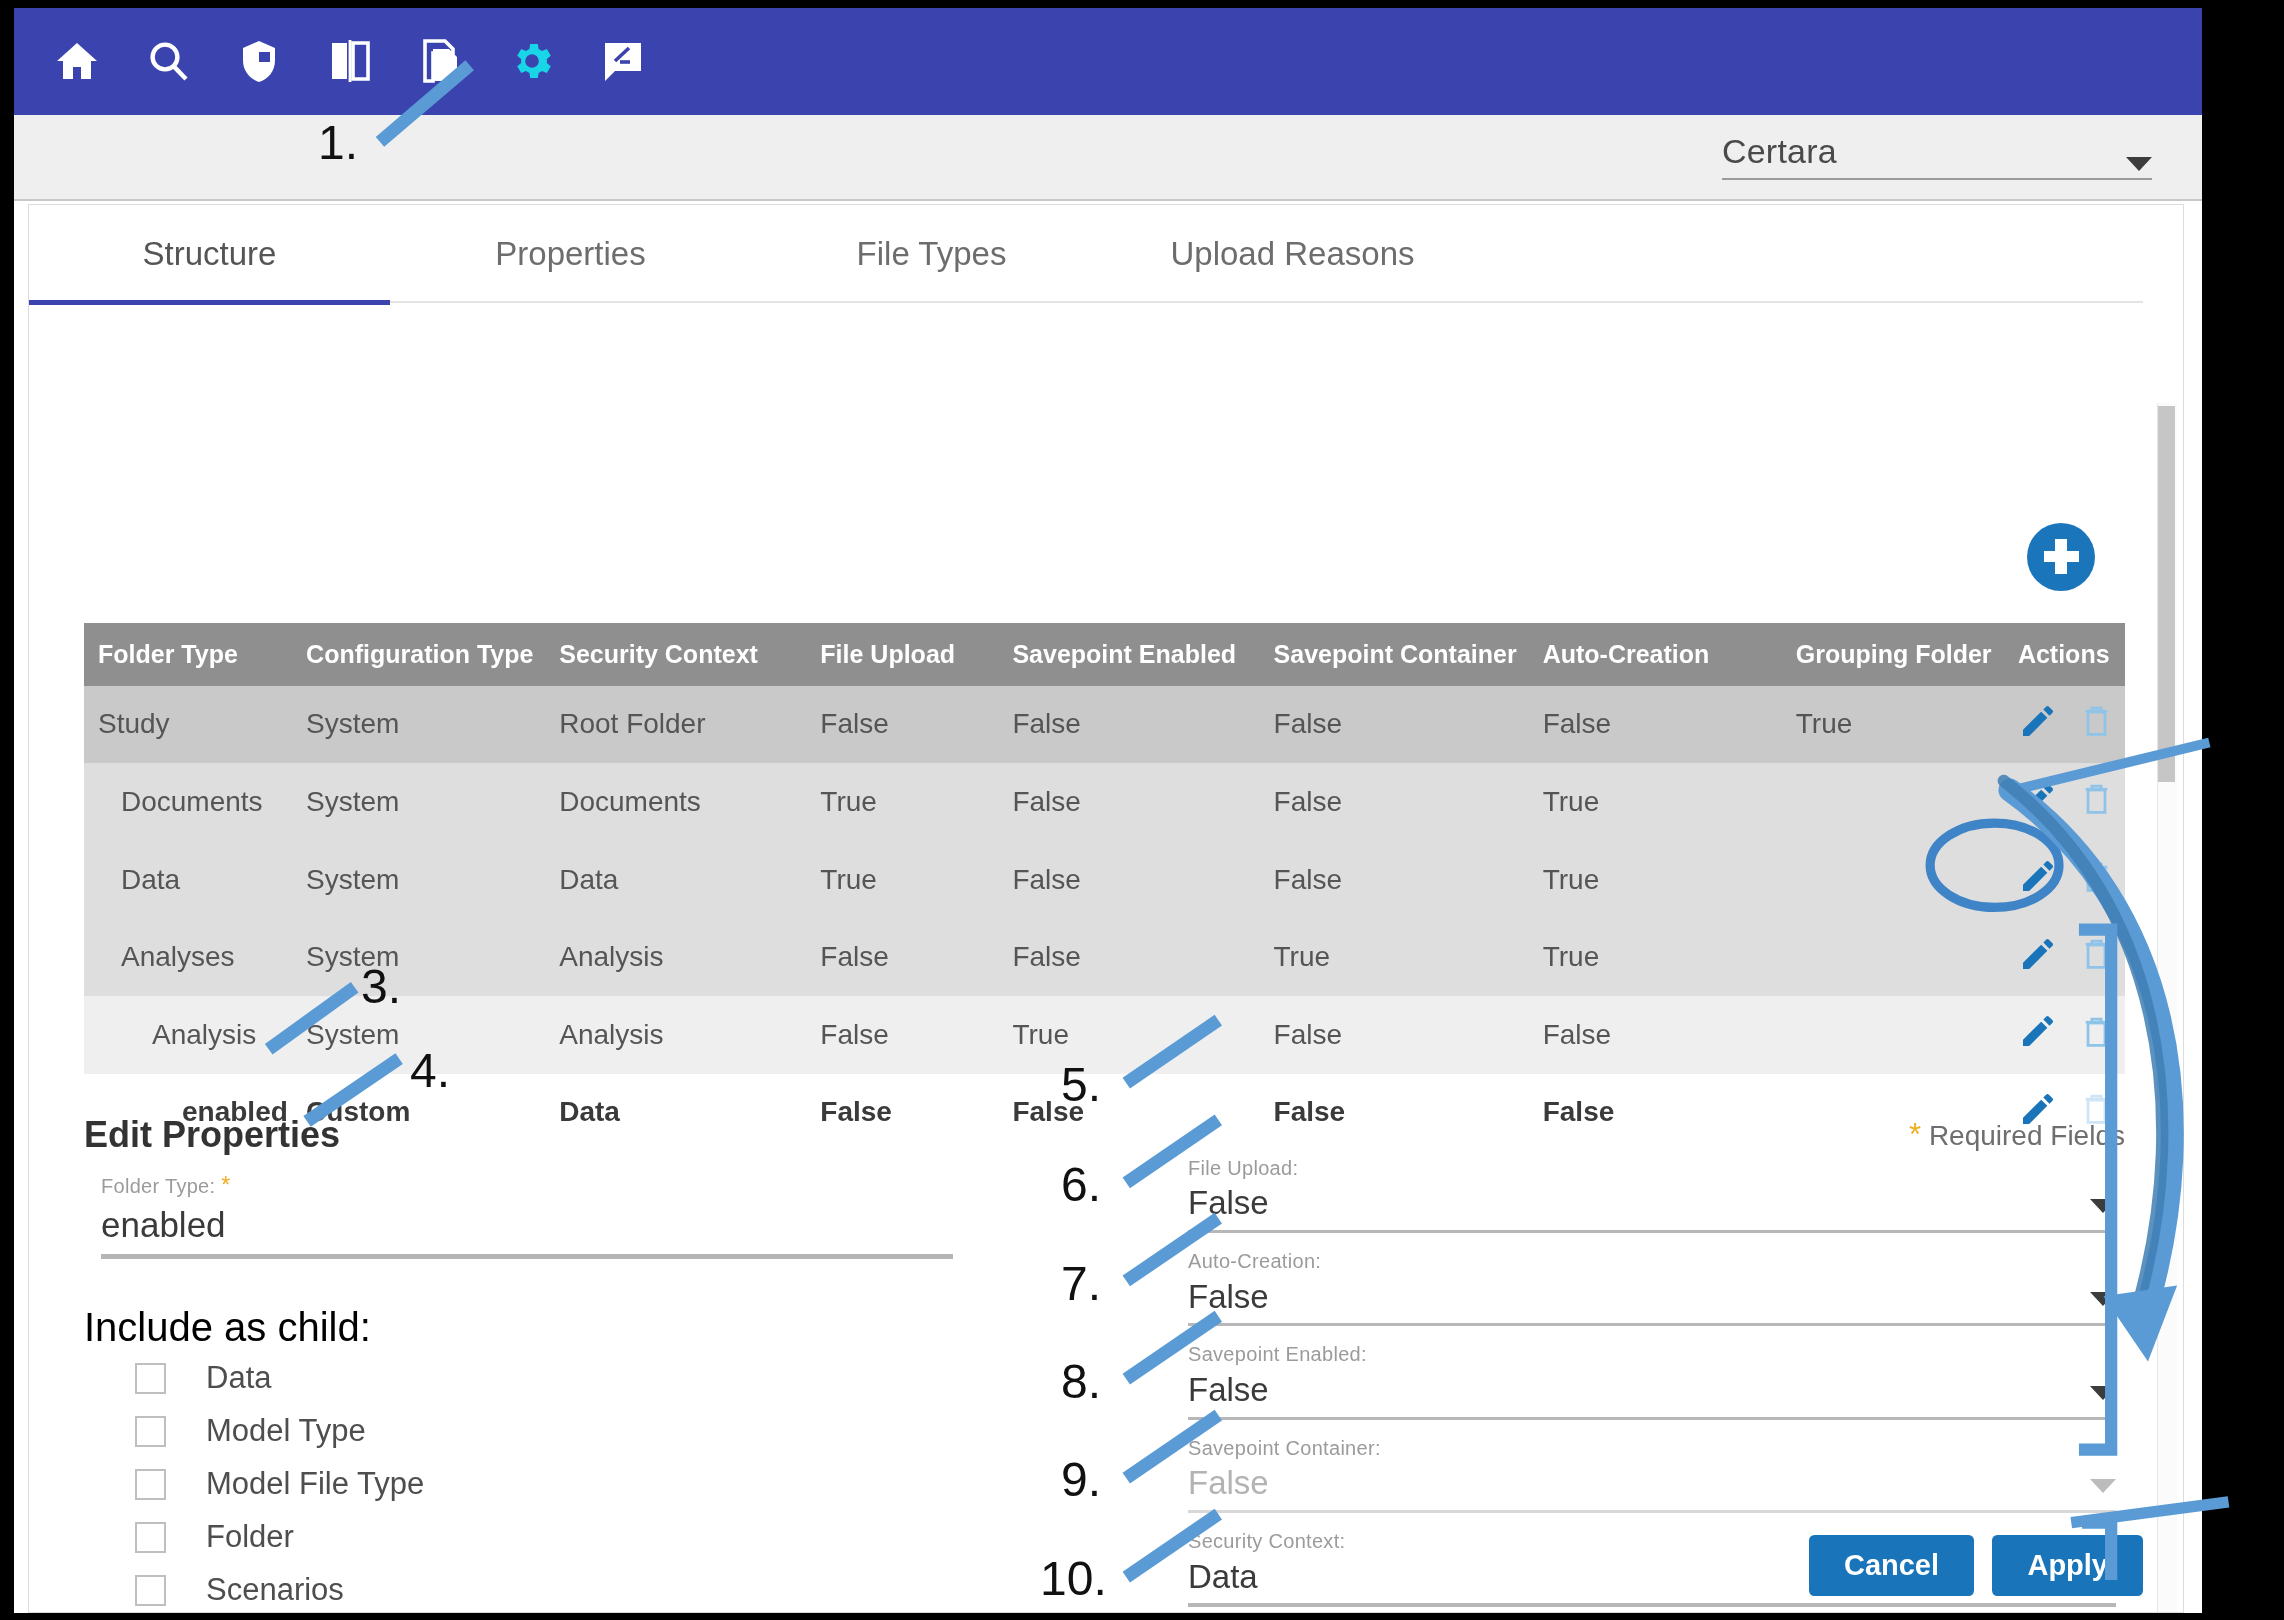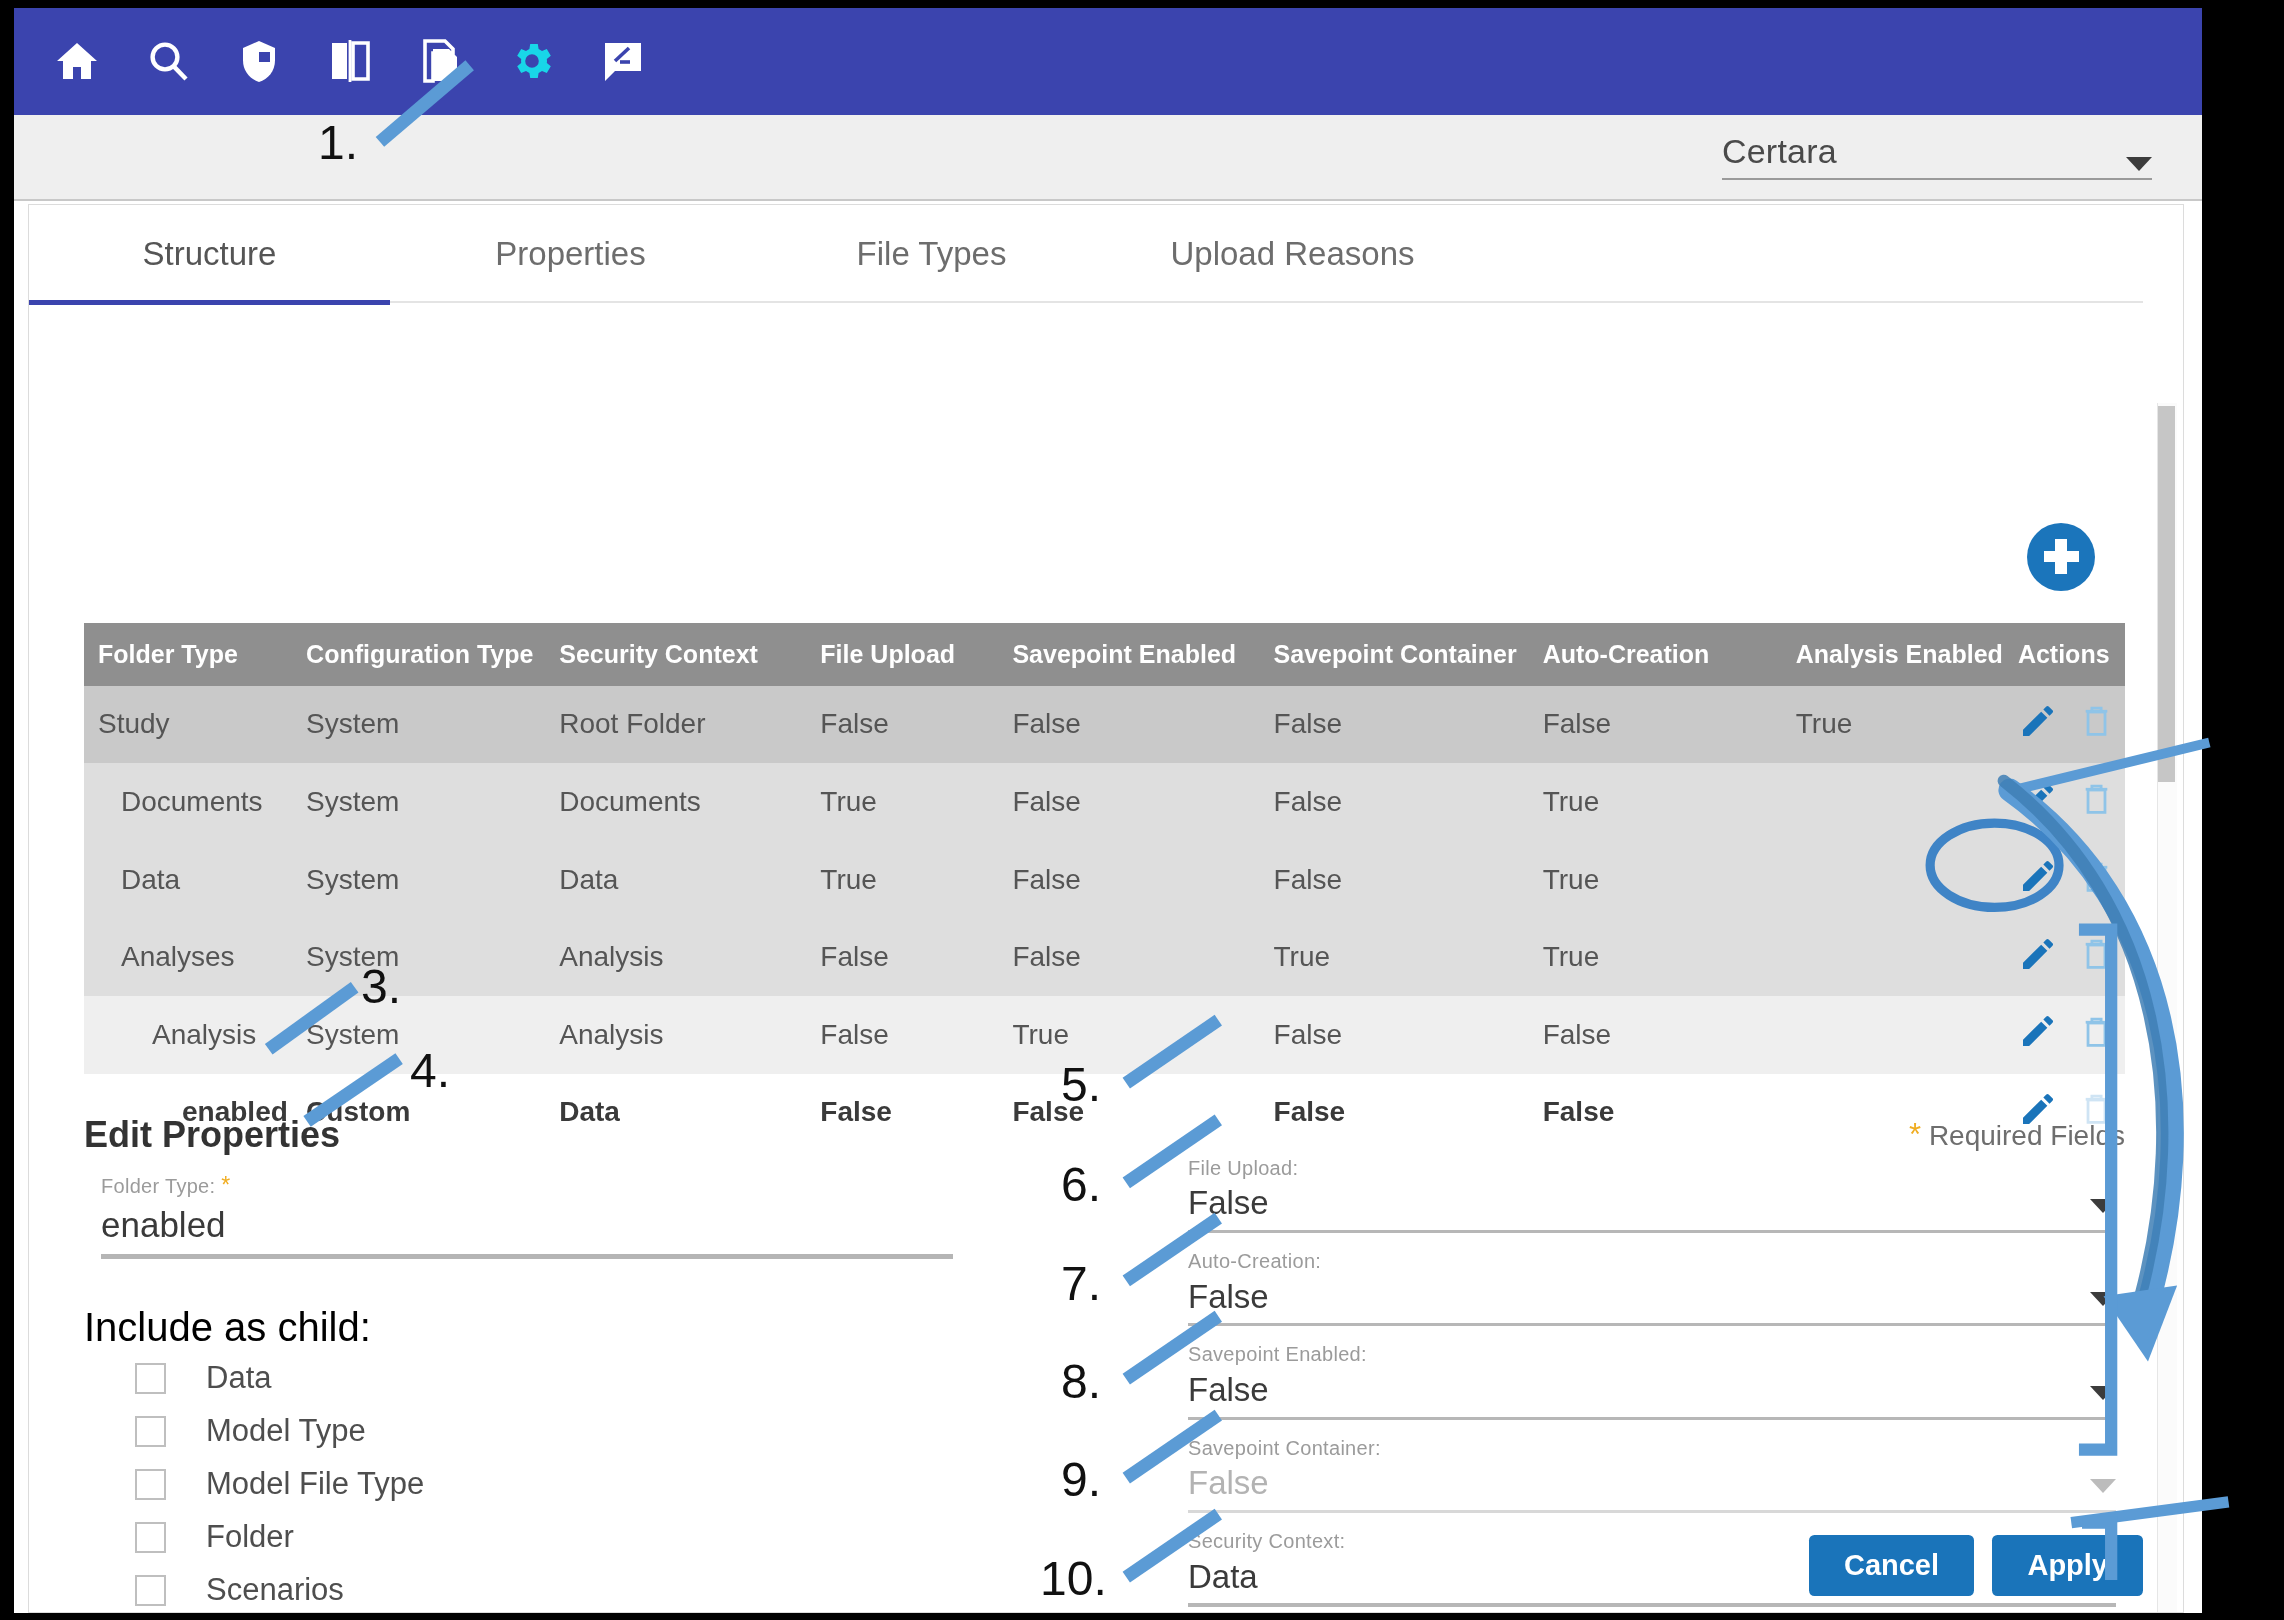--- a/index.html
+++ b/index.html
@@ -335,21 +335,21 @@
       <table class="tbl">
         <thead>
           <tr>
             <th class="c0">Folder Type</th>
             <th class="c1">Configuration Type</th>
             <th class="c2">Security Context</th>
             <th class="c3">File Upload</th>
             <th class="c4">Savepoint Enabled</th>
             <th class="c5">Savepoint Container</th>
             <th class="c6">Auto-Creation</th>
-            <th class="c7">Analysis Enabled</th>
+            <th class="c7">Grouping Folder</th>
             <th class="c8">Actions</th>
           </tr>
         </thead>
         <tbody>
           <tr class="r0">
             <td class="c0">Study</td>
             <td class="c1">System</td>
             <td class="c2">Root Folder</td>
             <td class="c3">False</td>
             <td class="c4">False</td>

